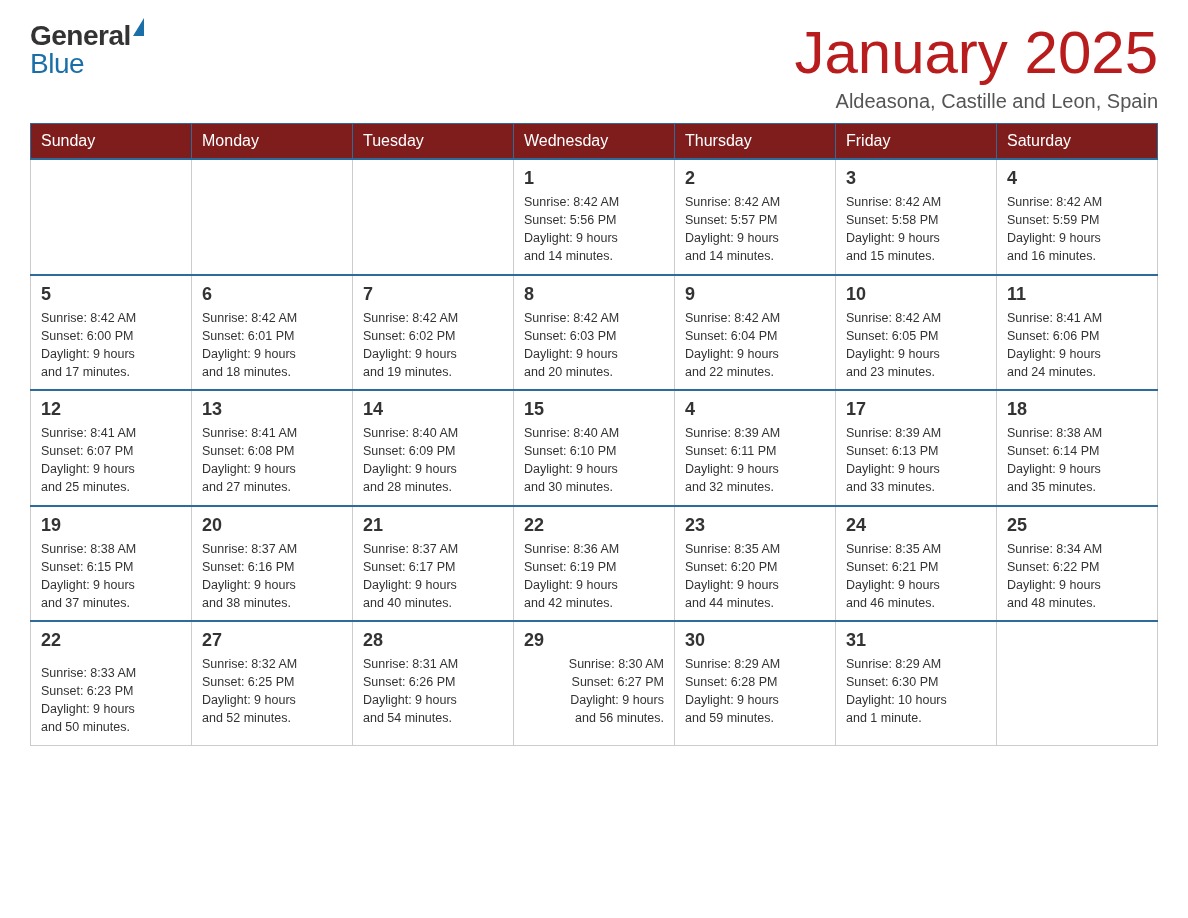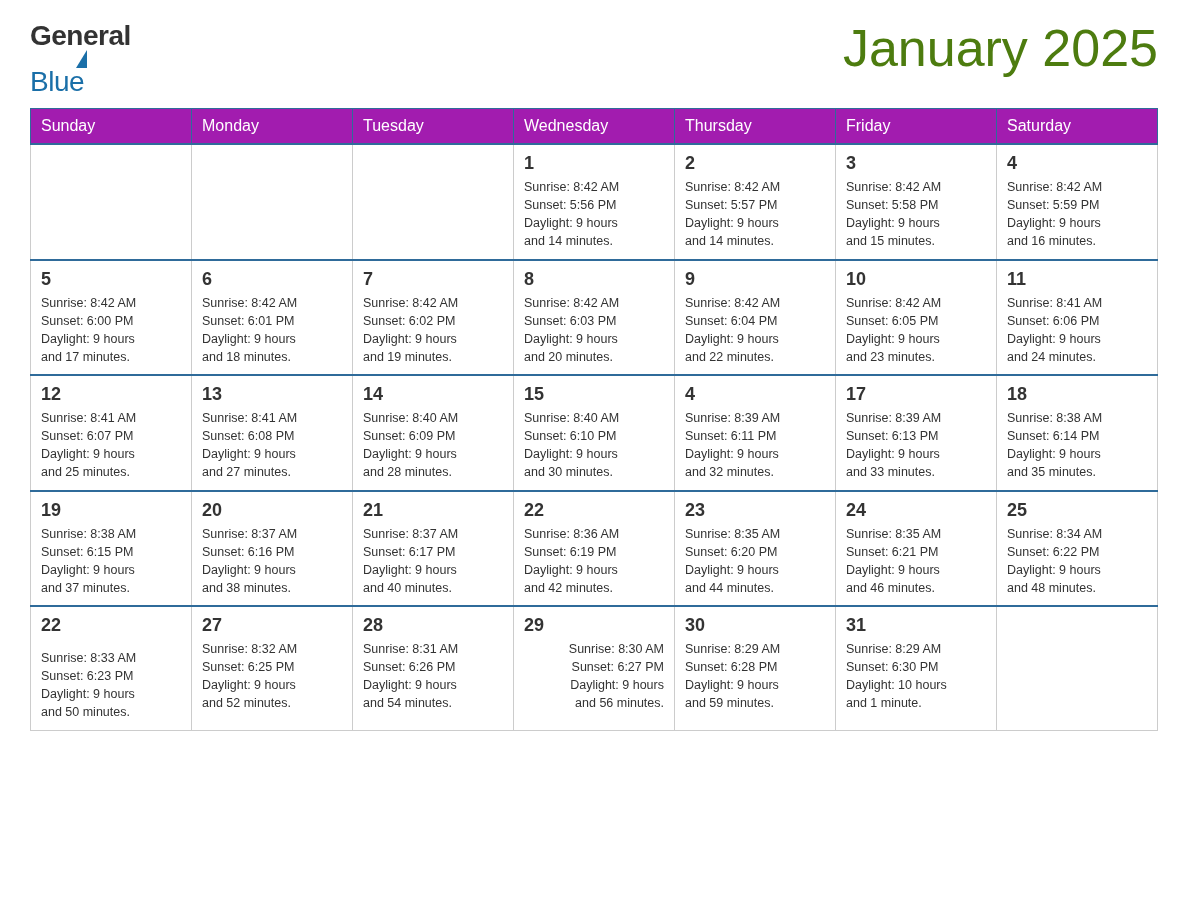--- a/index.html
+++ b/index.html
@@ -13,37 +13,37 @@
     .header {
       display: flex;
       justify-content: space-between;
       align-items: flex-start;
       margin-bottom: 10px;
     }
     .title-area {
       text-align: right;
     }
     .month-title {
-      font-size: 52px;
+      font-size: 60px;
       font-weight: normal;
-      color: #4d7c0f;
+      color: #b91c1c;
       line-height: 1.1;
     }
     .location {
       font-size: 20px;
       color: #555;
       margin-top: 4px;
     }
     .calendar-table {
       width: 100%;
       border-collapse: collapse;
       margin-top: 10px;
     }
     .calendar-table th {
-      background-color: #a21caf;
+      background-color: #7f1d1d;
       color: #fff;
       font-size: 16px;
       font-weight: normal;
       padding: 8px 10px;
       text-align: left;
       border: 1px solid #2f6b9a;
     }
     .calendar-table td {
       vertical-align: top;
       padding: 8px 10px;
@@ -94,28 +94,29 @@
       vertical-align: middle;
       position: relative;
       top: -2px;
     }
   </style>
 </head>
 <body>
 
 <div class="header">
   <div class="logo-wrapper">
-    <div style="display:flex;align-items:center;flex-direction:column;">
+    <div style="display:flex;align-items:flex-start;">
       <span class="logo-line1">General</span>
       <span class="logo-triangle"></span>
     </div>
     <div class="logo-line2">Blue</div>
   </div>
   <div class="title-area">
     <div class="month-title">January 2025</div>
+    <div class="location">Aldeasona, Castille and Leon, Spain</div>
   </div>
 </div>
 
 <table class="calendar-table">
   <thead>
     <tr>
     <th>Sunday</th>
         <th>Monday</th>
         <th>Tuesday</th>
         <th>Wednesday</th>

